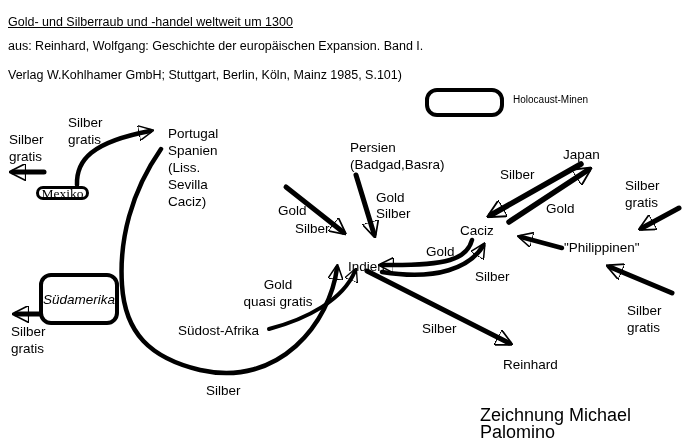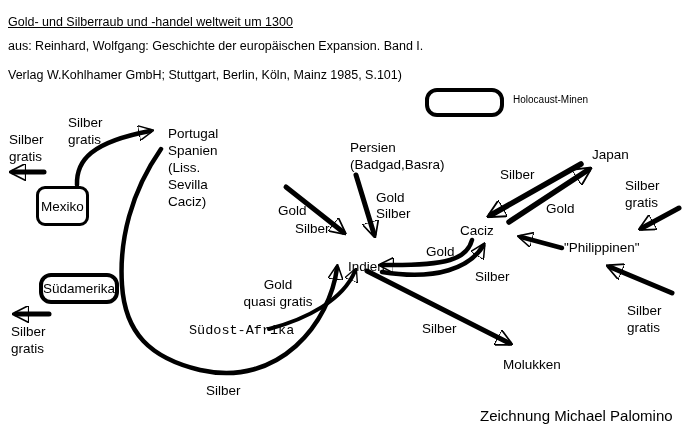--- a/index.html
+++ b/index.html
@@ -51,40 +51,40 @@
     <path d="M 672,293 L 610,267" stroke-width="5" marker-end="url(#ah)"></path>
   </svg>
 
   <div class="label hdr title" style="left:8px;top:14px;">Gold- und Silberraub und -handel weltweit um 1300</div>
   <div class="label hdr" style="left:8px;top:38px;">aus: Reinhard, Wolfgang: Geschichte der europäischen Expansion. Band I.</div>
   <div class="label hdr" style="left:8px;top:67px;">Verlag W.Kohlhamer GmbH; Stuttgart, Berlin, Köln, Mainz 1985, S.101)</div>
 
   <div class="box thick" style="left:425px;top:88px;width:79px;height:29px;"></div>
   <div class="label" style="left:513px;top:91px;font-size:10px;text-align:right;">Holocaust-Minen</div>
 
-  <div class="box" style="left:36px;top:186px;width:53px;height:40px;">
+  <div class="box" style="left:36px;top:186px;width:53px;height:14px;font-family:Liberation Serif, serif;">
     <span class="label" style="position:static;">Mexiko</span>
   </div>
-  <div class="box thick" style="left:39px;top:273px;width:80px;height:31px;">
+  <div class="box thick" style="left:39px;top:273px;width:80px;height:52px;font-style:italic;">
     <span class="label" style="position:static;">Südamerika</span>
   </div>
 
   <div class="label" style="left:168px;top:125px;line-height:17px;">Portugal
 Spanien
 (Liss.
 Sevilla
 Caciz)</div>
   <div class="label" style="left:334px;top:139px;margin-left:16px;">Persien
 (Badgad,Basra)</div>
   <div class="label" style="left:348px;top:258px;">Indien</div>
   <div class="label" style="left:460px;top:222px;">Caciz</div>
-  <div class="label" style="left:592px;top:146px;">Japan</div>
+  <div class="label" style="left:563px;top:146px;">Japan</div>
   <div class="label" style="left:564px;top:239px;">"Philippinen"</div>
-  <div class="label" style="left:503px;top:356px;">Molukken</div>
-  <div class="label" style="left:189px;top:322px;font-family:Liberation Mono, monospace;">Südost-Afrika</div>
+  <div class="label" style="left:503px;top:356px;">Reinhard</div>
+  <div class="label" style="left:178px;top:322px;">Südost-Afrika</div>
 
   <div class="label" style="left:9px;top:131px;">Silber
 gratis</div>
   <div class="label" style="left:68px;top:114px;">Silber
 gratis</div>
   <div class="label" style="left:11px;top:323px;">Silber
 gratis</div>
   <div class="label" style="left:206px;top:382px;">Silber</div>
   <div class="label center" style="left:242px;top:276px;width:72px;">Gold
 quasi gratis</div>
@@ -95,15 +95,15 @@
   <div class="label" style="left:500px;top:166px;">Silber</div>
   <div class="label" style="left:546px;top:200px;">Gold</div>
   <div class="label" style="left:426px;top:243px;">Gold</div>
   <div class="label" style="left:475px;top:268px;">Silber</div>
   <div class="label" style="left:422px;top:320px;">Silber</div>
   <div class="label" style="left:625px;top:177px;">Silber
 gratis</div>
   <div class="label" style="left:627px;top:302px;">Silber
 gratis</div>
 
-  <div class="label" style="left:480px;top:407px;font-size:15px;">Zeichnung Michael Palomino</div>
+  <div class="label" style="left:480px;top:407px;font-size:18px;">Zeichnung Michael Palomino</div>
 
 </div>
 
 </body></html>

